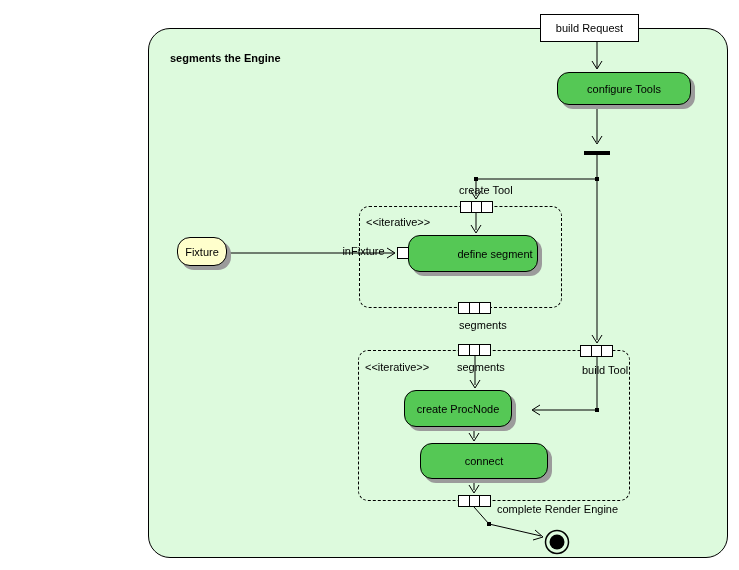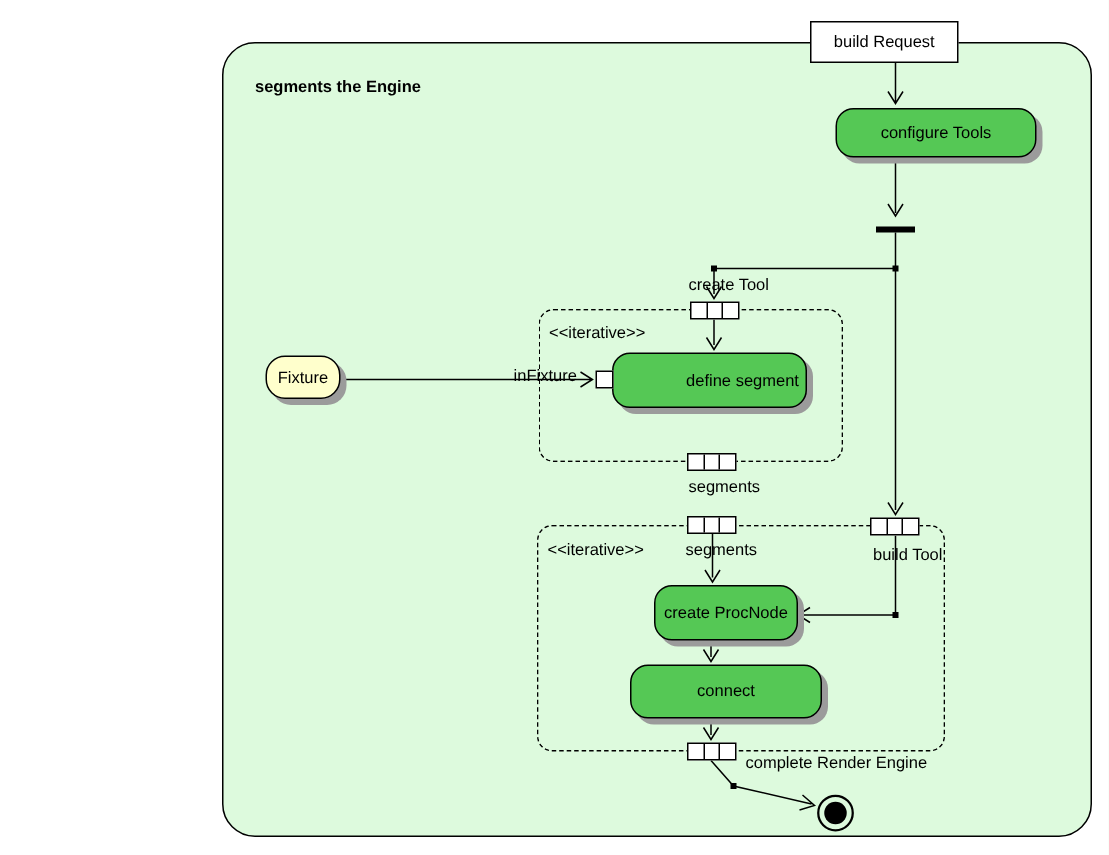--- a/index.html
+++ b/index.html
@@ -118,21 +118,21 @@
   </div>
 
   <div class="node node-activity" style="left:528px;top:72px;width:134px;height:33px;margin-left:29px;">
     <span>configure Tools</span>
   </div>
 
   <div class="node node-activity" style="left:408px;top:235px;width:130px;height:37px;padding-left:44px;">
     <span>define segment</span>
   </div>
 
-  <div class="node node-activity" style="left:436px;top:390px;width:96px;height:37px;">
+  <div class="node node-activity" style="left:404px;top:390px;width:108px;height:37px;">
     <span>create ProcNode</span>
   </div>
 
   <div class="node node-activity" style="left:420px;top:443px;width:128px;height:36px;">
     <span>connect</span>
   </div>
 
   <div class="node node-object" style="left:177px;top:237px;width:50px;height:29px;border-radius:13px;">
     <span>Fixture</span>
   </div>

